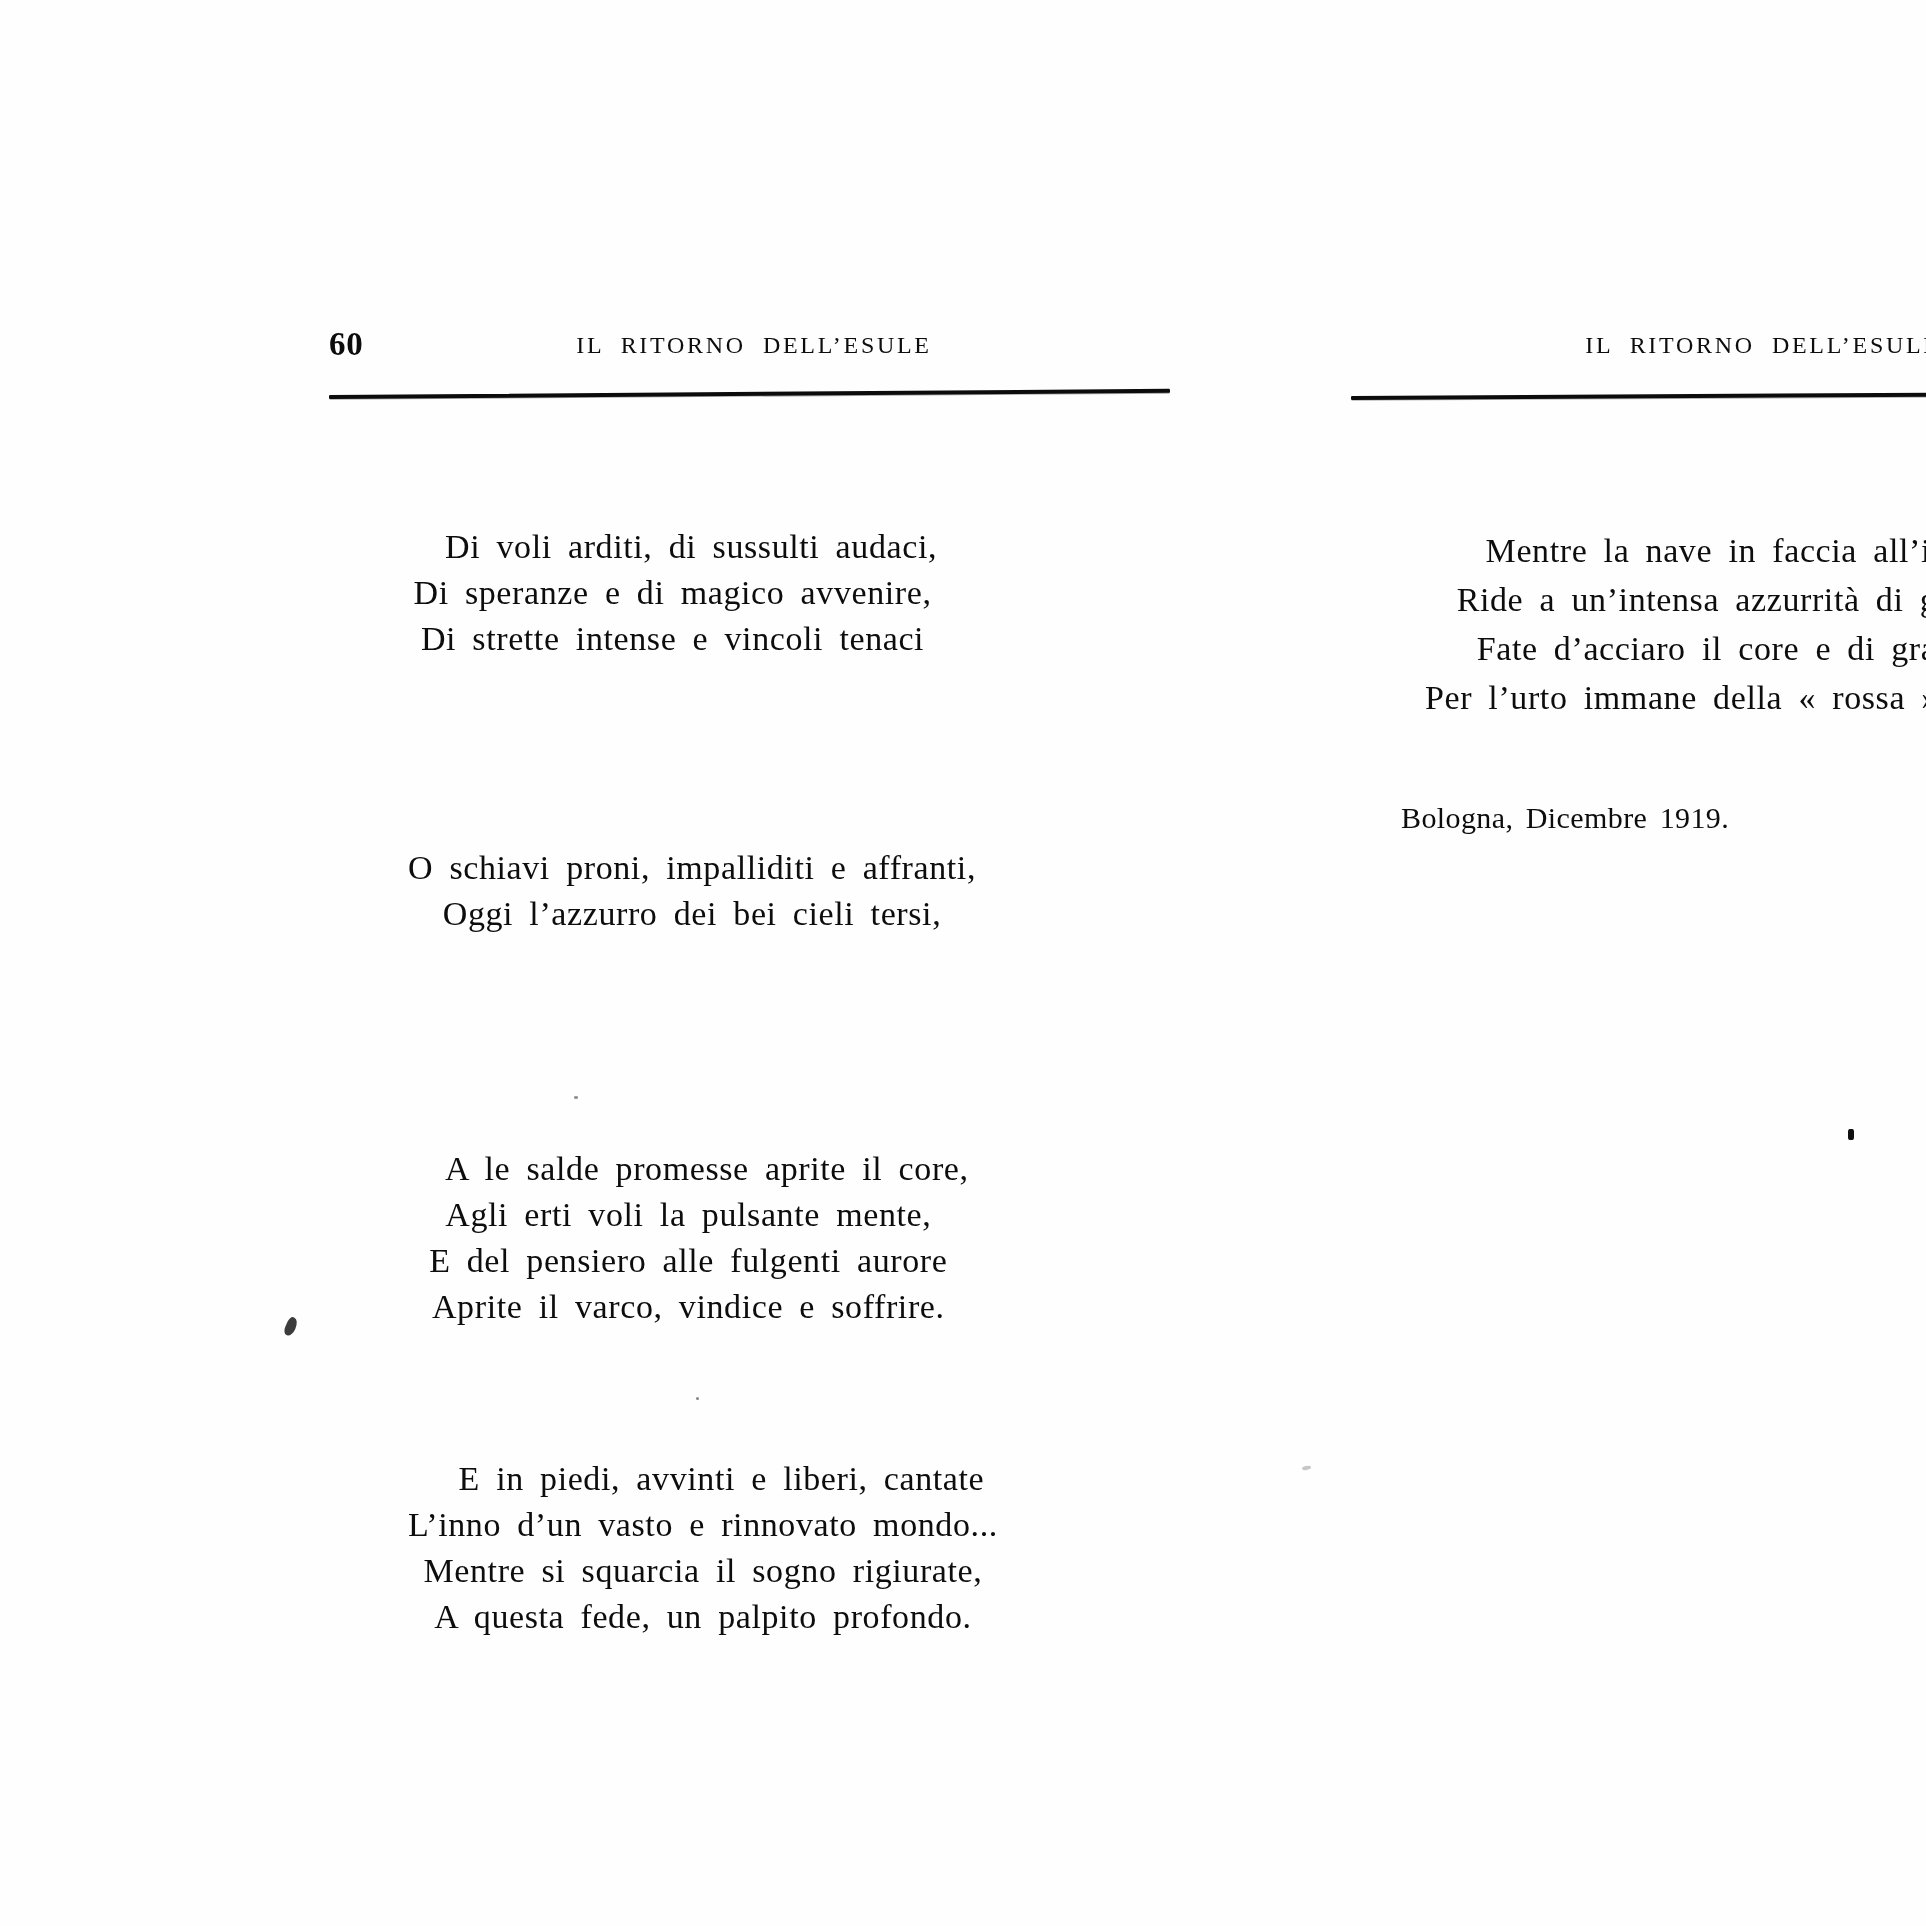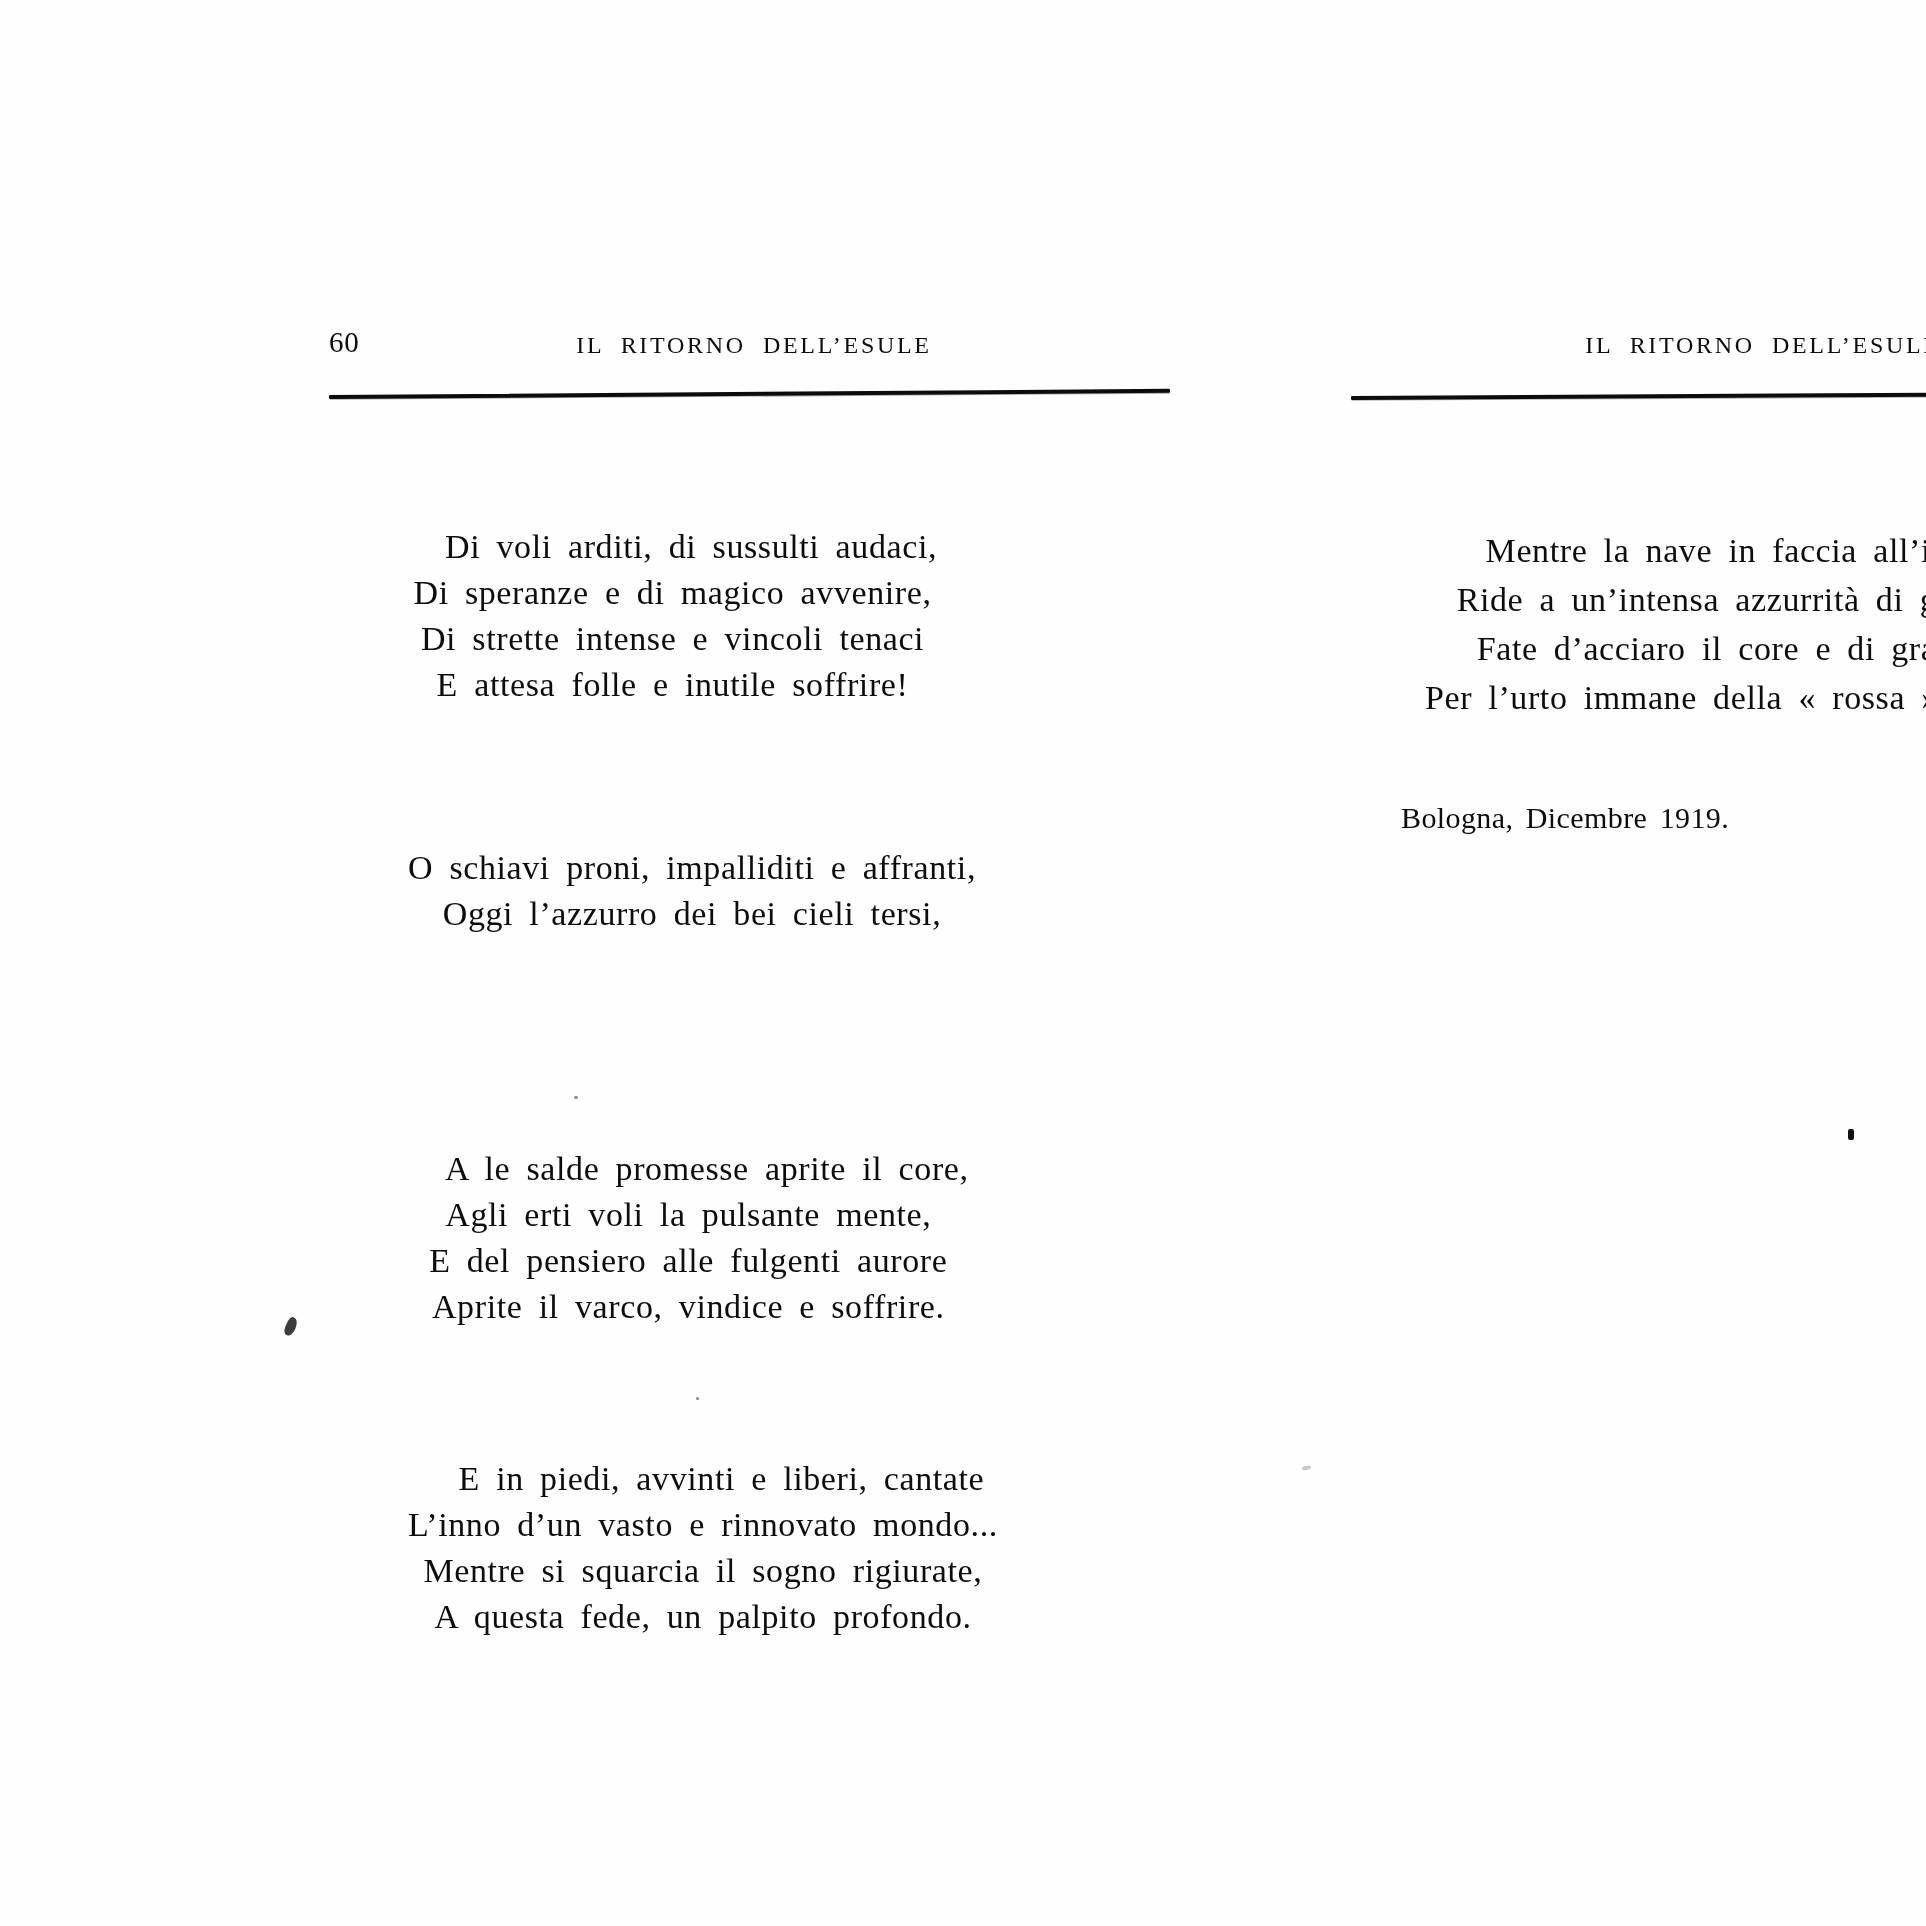--- a/index.html
+++ b/index.html
@@ -15,23 +15,24 @@
     position: relative;
     width: 2542px;
     height: 1964px;
     background: #fefefe;
     color: #0d0d0d;
     font-family: "Liberation Serif", "DejaVu Serif", serif;
   }
   
   .folio {
     position: absolute;
-    font-size: 29px;
+    font-size: 33px;
     letter-spacing: 0.8px;
     white-space: nowrap;
+    font-weight: bold;
   }
   .running-title {
     position: absolute;
     transform: translateX(-50%);
     font-size: 24px;
     letter-spacing: 2.7px;
     word-spacing: 8.5px;
     white-space: nowrap;
   }
   .rule {
@@ -109,21 +110,20 @@
     <span class="folio" style="left:329px; top:326px;">60</span>
 
     <span class="running-title" style="left:754px; top:332px;">IL RITORNO DELL’ESULE</span>
 
     <div class="rule left-rule"></div>
 
     <div class="stanza" style="left:408px; top:524px;">
       <p class="first">Di voli arditi, di sussulti audaci,</p>
       <p>Di speranze e di magico avvenire,</p>
       <p>Di strette intense e vincoli tenaci</p>
-      <p>E attesa folle e inutile soffrire!</p>
     </div>
 
     <div class="stanza" style="left:408px; top:845px;">
       <p>O schiavi proni, impalliditi e affranti,</p>
       <p>Oggi l’azzurro dei bei cieli tersi,</p>
     </div>
 
     <div class="stanza" style="left:408px; top:1146px;">
       <p class="first">A le salde promesse aprite il core,</p>
       <p>Agli erti voli la pulsante mente,</p>

